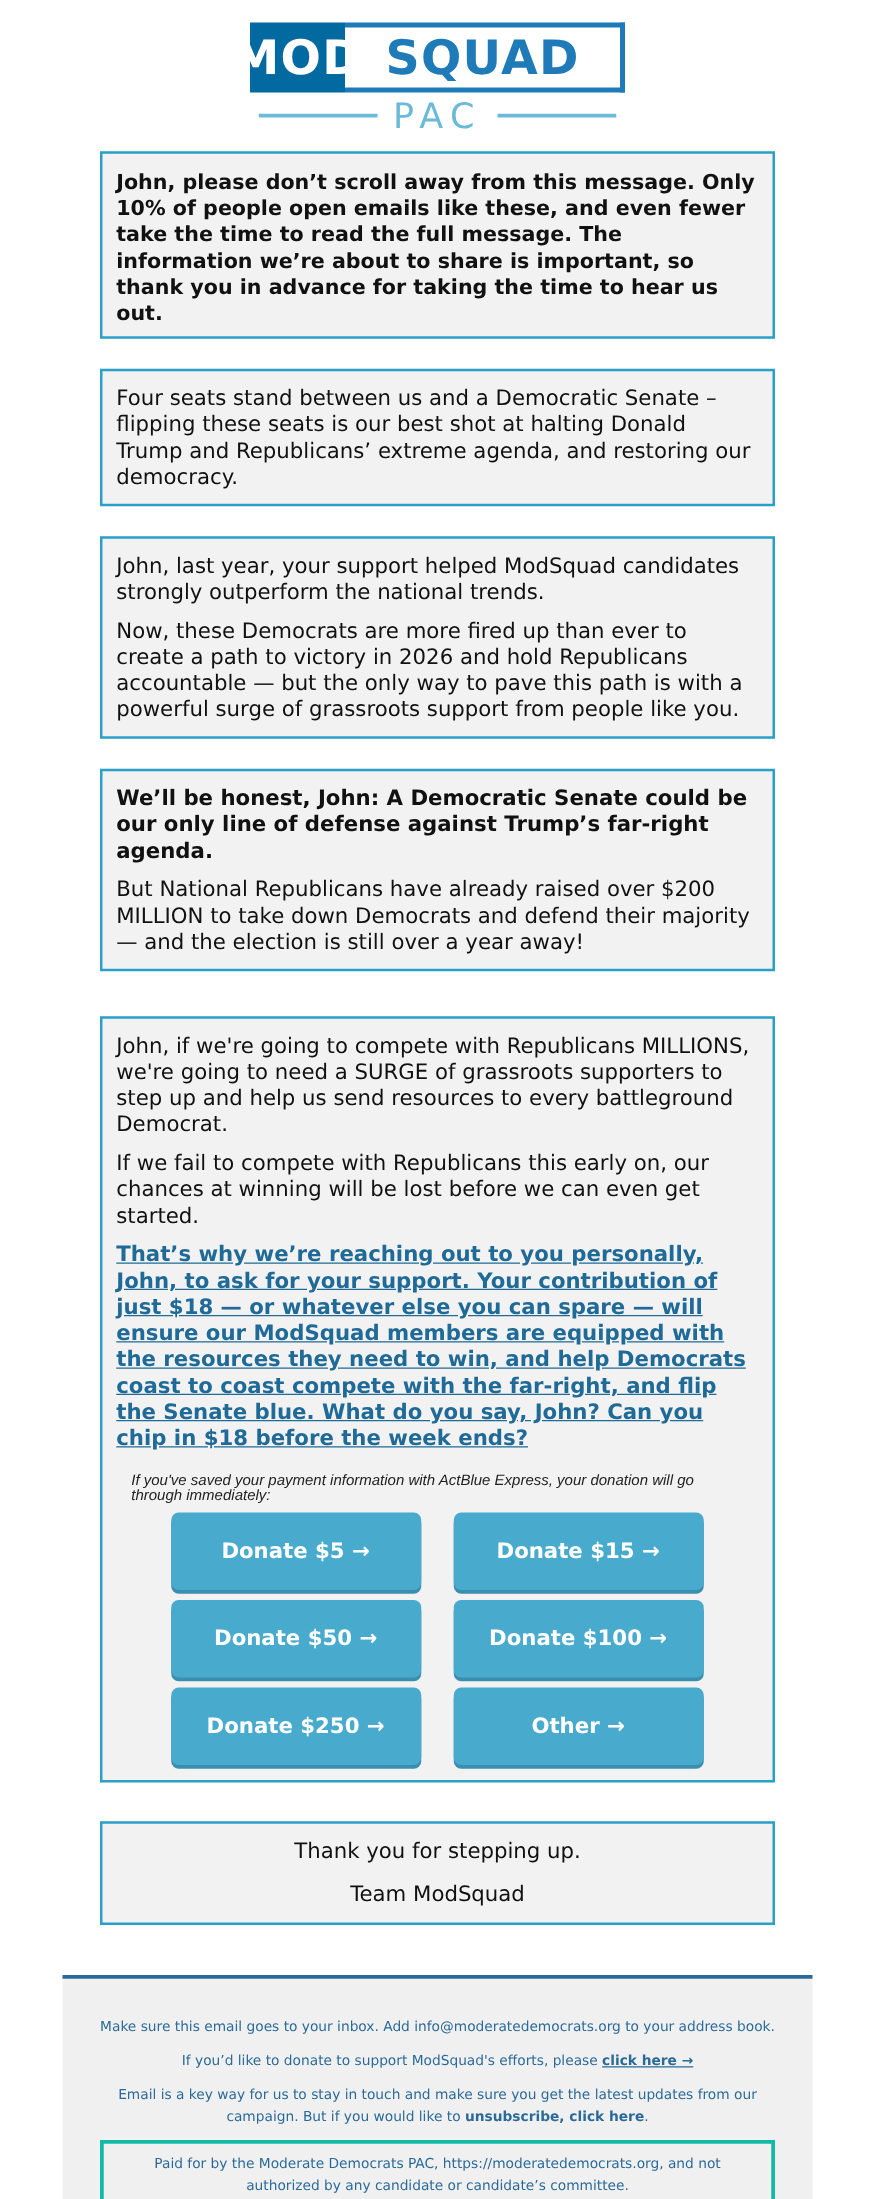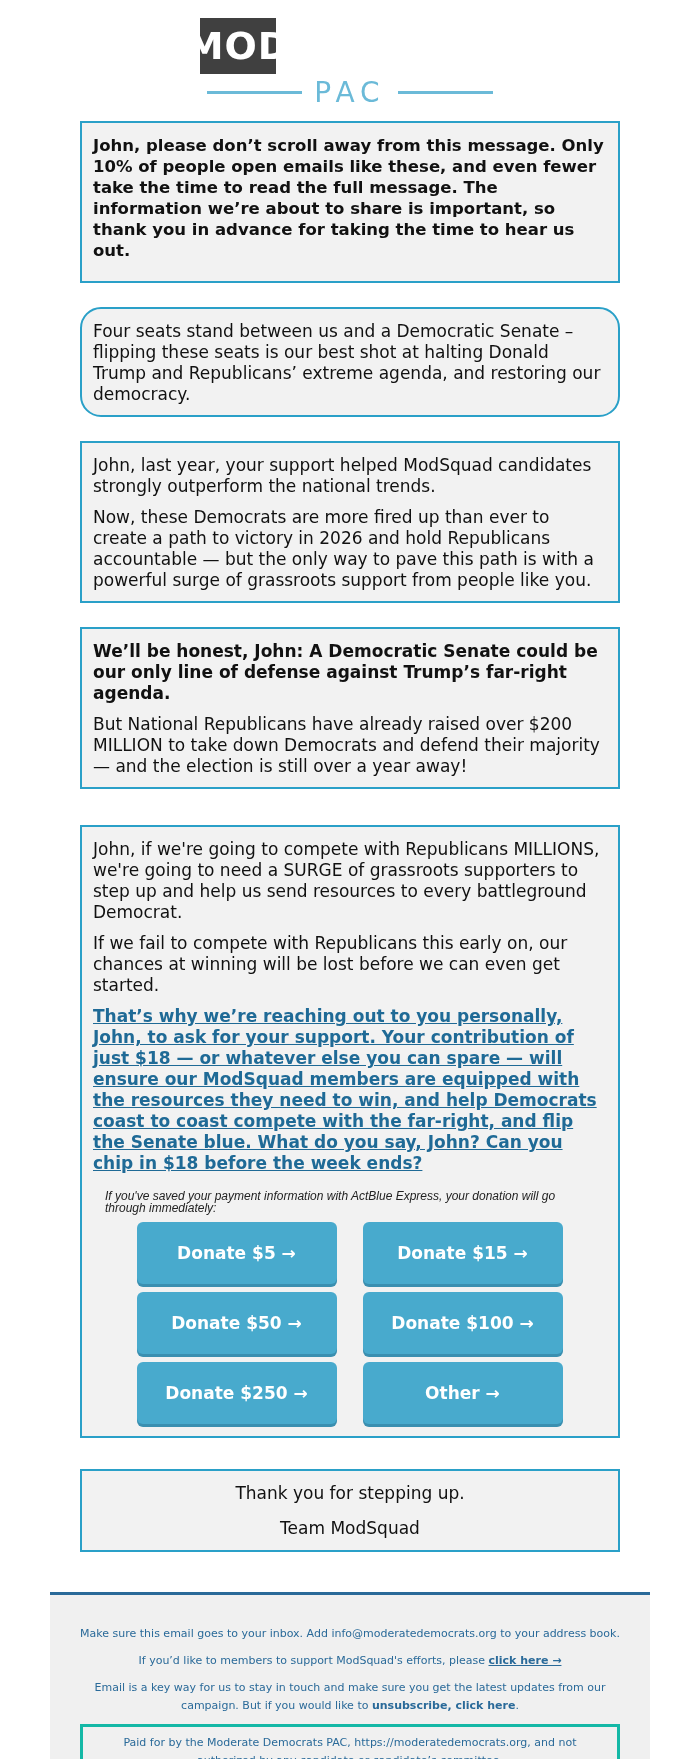--- a/index.html
+++ b/index.html
@@ -1,28 +1,28 @@
 <!DOCTYPE html>
 <html><head>
 <meta charset="utf-8">
 <style>
   * { box-sizing: border-box; margin: 0; padding: 0; }
   body { width: 700px; background: #ffffff; font-family: "DejaVu Sans", sans-serif; color: #111; }
   .wrap { width: 700px; position: relative; }
   .logo { width: 300px; margin: 18px auto 0; height: 90px; position: relative; }
   .logo-top { display: flex; height: 56px; }
-  .logo-mod { background: #404040; color: #fff; width: 76px; display:flex; align-items:center; justify-content:center; font-weight: bold; font-size: 38px; letter-spacing: 1px; }
+  .logo-mod { background: #0369a1; color: #fff; width: 76px; display:flex; align-items:center; justify-content:center; font-weight: bold; font-size: 38px; letter-spacing: 1px; }
   .logo-squad { border: 4px solid #1f7ab8; border-left: none; color: #1f7ab8; flex: 1; display:flex; align-items:center; justify-content:center; font-weight: bold; font-size: 38px; letter-spacing: 1px; }
   .logo-pac { display:flex; align-items:center; justify-content:center; gap: 12px; margin-top: 2px; color: #6bbad8; font-weight: normal; font-size: 28px; letter-spacing: 6px; }
   .logo-pac .line { height: 3px; background: #6bbad8; width: 95px; }
   .box { width: 540px; margin: 0 auto; background: #f2f2f2; border: 2px solid #2aa0c8; padding: 12px 12px 10px 11px; font-size: 17px; line-height: 21px; }
   .box p { margin-bottom: 10px; }
   .box p:last-child { margin-bottom: 0; }
-  .b1 { margin-top: 13px; font-weight: bold; font-size: 16.5px; padding-bottom: 20px; }
-  .b2 { margin-top: 24px; border-radius: 21px; }
+  .b1 { margin-top: 13px; font-weight: bold; font-size: 16.5px; padding-bottom: 8px; }
+  .b2 { margin-top: 24px; }
   .b3 { margin-top: 24px; }
   .b4 { margin-top: 24px; }
   .b5 { margin-top: 36px; padding-bottom: 12px; }
   .bold { font-weight: bold; }
   .link { color: #1f6a96; font-weight: bold; text-decoration: underline; }
   .note { font-family: "Liberation Sans", sans-serif; font-style: italic; font-size: 12px; line-height: 12px; text-align: left; margin: 16px 12px 8px; color: #222; }
   .donate-grid { display: grid; grid-template-columns: 200px 200px; column-gap: 26px; row-gap: 8px; justify-content: center; }
   .btn { background: #48aacd; border-radius: 6px; height: 62px; display:flex; align-items:center; justify-content:center; color:#fff; font-weight:bold; font-size: 17px; box-shadow: 0 3px 0 #3a8fb0; cursor: pointer; }
   .b6 { margin-top: 31px; text-align: center; padding: 12px 12px 11px; }
   .b6 p { margin-bottom: 14px; }
@@ -32,20 +32,21 @@
   .footer .unsub { color: #2a6a99; font-weight: bold; }
   .paid { border: 3px solid #14b8a6; padding: 7px 10px; margin: 4px 0 16px; }
 </style>
 </head>
 <body>
 
 <div class="wrap">
   <div class="logo">
     <div class="logo-top">
       <div class="logo-mod">MOD</div>
+      <div class="logo-squad">SQUAD</div>
     </div>
     <div class="logo-pac">
       <span class="line"></span>
       <span>PAC</span>
       <span class="line"></span>
     </div>
   </div>
 
   <div class="box b1">
     <p>John, please don’t scroll away from this message. Only 10% of people open emails like these, and even fewer take the time to read the full message. The information we’re about to share is important, so thank you in advance for taking the time to hear us out.</p>
@@ -80,18 +81,18 @@
     </div>
   </div>
 
   <div class="box b6">
     <p>Thank you for stepping up.</p>
     <p>Team ModSquad</p>
   </div>
 
   <div class="footer">
     <p>Make sure this email goes to your inbox. Add info@moderatedemocrats.org to your address book.</p>
-    <p><span>If you’d like to members to support ModSquad's efforts, please </span><a href="#">click here →</a></p>
+    <p><span>If you’d like to donate to support ModSquad's efforts, please </span><a href="#">click here →</a></p>
     <p><span>Email is a key way for us to stay in touch and make sure you get the latest updates from our campaign. But if you would like to </span><span class="unsub">unsubscribe, click here</span><span>.</span></p>
     <div class="paid">Paid for by the Moderate Democrats PAC, https://moderatedemocrats.org, and not authorized by any candidate or candidate’s committee.</div>
 
   </div>
 </div>
 
 </body></html>

